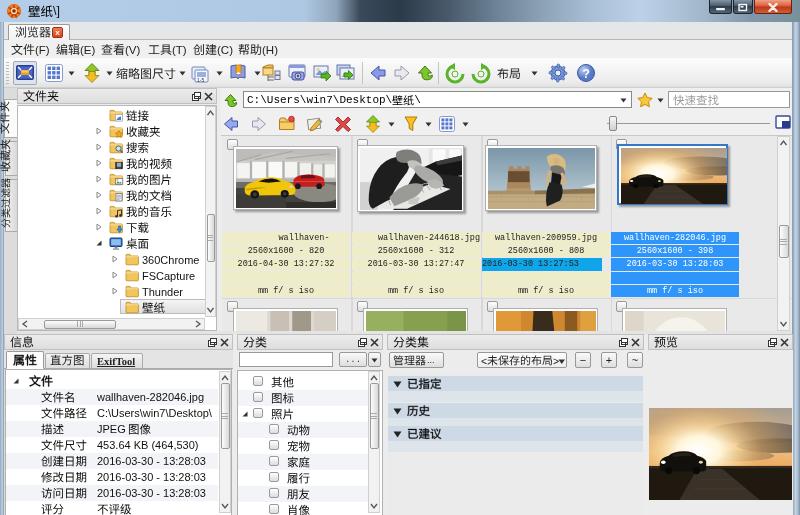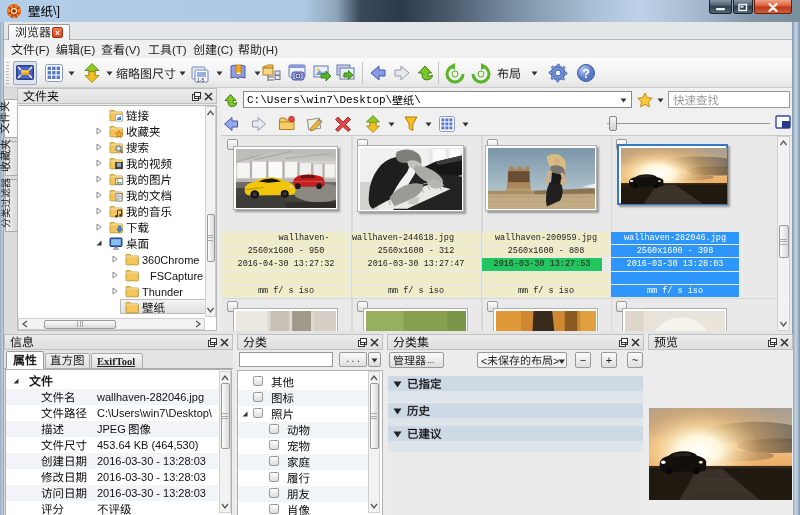--- a/index.html
+++ b/index.html
@@ -351,21 +351,21 @@
     <path d="M1 4.6 Q1 3.8 1.8 3.8 L13.4 3.8" fill="none" stroke="#f8e0a0" stroke-width="1"></path>
   </svg>
 <div style="position:absolute;left:142px;top:254px;font:11px 'Liberation Sans',sans-serif;color:#111;white-space:pre;">360Chrome</div>
 <svg style="position:absolute;left:111px;top:271px;" width="8" height="8" viewBox="0 0 8 8">
     <path d="M2 1 L6 4 L2 7 Z" fill="none" stroke="#888" stroke-width="1"></path>
   </svg>
 <svg style="position:absolute;left:125px;top:269px;" width="15" height="13" viewBox="0 0 15 13">
     <path d="M1 3.5 L1 2.2 Q1 1.4 1.8 1.4 L5 1.4 L6.2 3 L12.6 3 Q13.4 3 13.4 3.8 L13.4 11 Q13.4 11.8 12.6 11.8 L1.8 11.8 Q1 11.8 1 11 Z" fill="#f3c55a" stroke="#b58a28" stroke-width="0.8"></path>
     <path d="M1 4.6 Q1 3.8 1.8 3.8 L13.4 3.8" fill="none" stroke="#f8e0a0" stroke-width="1"></path>
   </svg>
-<div style="position:absolute;left:142px;top:270px;font:11px 'Liberation Sans',sans-serif;color:#111;white-space:pre;margin-left:8px;">FSCapture</div>
+<div style="position:absolute;left:142px;top:270px;font:11px 'Liberation Sans',sans-serif;color:#111;white-space:pre;">FSCapture</div>
 <svg style="position:absolute;left:111px;top:287px;" width="8" height="8" viewBox="0 0 8 8">
     <path d="M2 1 L6 4 L2 7 Z" fill="none" stroke="#888" stroke-width="1"></path>
   </svg>
 <svg style="position:absolute;left:125px;top:285px;" width="15" height="13" viewBox="0 0 15 13">
     <path d="M1 3.5 L1 2.2 Q1 1.4 1.8 1.4 L5 1.4 L6.2 3 L12.6 3 Q13.4 3 13.4 3.8 L13.4 11 Q13.4 11.8 12.6 11.8 L1.8 11.8 Q1 11.8 1 11 Z" fill="#f3c55a" stroke="#b58a28" stroke-width="0.8"></path>
     <path d="M1 4.6 Q1 3.8 1.8 3.8 L13.4 3.8" fill="none" stroke="#f8e0a0" stroke-width="1"></path>
   </svg>
 <div style="position:absolute;left:142px;top:286px;font:11px 'Liberation Sans',sans-serif;color:#111;white-space:pre;">Thunder</div>
 <div style="position:absolute;left:120px;top:299px;width:86px;height:15px;background:linear-gradient(#f4f4f4,#e0e0e0);border:1px solid #bbb;"></div>
 <svg style="position:absolute;left:125px;top:301px;" width="15" height="13" viewBox="0 0 15 13">
@@ -424,21 +424,21 @@
     <path d="M14 66 Q16 59 28 56 Q40 48 56 48 Q70 48 76 54 Q88 56 92 62 Q96 66 95 72 Q94 78 88 78 L24 79 Q14 78 14 72 Z" fill="#f0c50a"></path>
     <path d="M36 55 Q46 49.5 58 50 Q66 50.5 72 55 L52 57 Z" fill="#141414"></path>
     <path d="M14 68 Q30 64 50 65 L20 70 Z" fill="#c89e06"></path>
     <ellipse cx="30" cy="77" rx="7" ry="7" fill="#141414"></ellipse>
     <ellipse cx="30" cy="77" rx="3.5" ry="3.5" fill="#3a3a3a"></ellipse>
     <ellipse cx="78" cy="76" rx="6.5" ry="6.5" fill="#141414"></ellipse>
     <ellipse cx="78" cy="76" rx="3" ry="3" fill="#3a3a3a"></ellipse>
     <ellipse cx="88" cy="64" rx="3" ry="1.6" fill="#d8d8d0"></ellipse>
   </svg>
 <div style="position:absolute;left:222px;top:232px;width:128px;height:12.2px;background:#efecca;font:8.5px 'Liberation Mono',monospace;color:#222;text-align:center;line-height:12.2px;overflow:hidden;padding-left:36px;">wallhaven-240049.jpg</div>
-<div style="position:absolute;left:222px;top:245.2px;width:128px;height:12.2px;background:#efecca;font:8.5px 'Liberation Mono',monospace;color:#222;text-align:center;line-height:12.2px;overflow:hidden;">2560x1600 - 950</div>
+<div style="position:absolute;left:222px;top:245.2px;width:128px;height:12.2px;background:#efecca;font:8.5px 'Liberation Mono',monospace;color:#222;text-align:center;line-height:12.2px;overflow:hidden;">2560x1600 - 820</div>
 <div style="position:absolute;left:222px;top:258.4px;width:128px;height:12.2px;background:#efecca;font:8.5px 'Liberation Mono',monospace;color:#222;text-align:center;line-height:12.2px;overflow:hidden;">2016-04-30 13:27:32</div>
 <div style="position:absolute;left:222px;top:271.6px;width:128px;height:12.2px;background:#efecca;font:8.5px 'Liberation Mono',monospace;color:#222;text-align:center;line-height:12.2px;overflow:hidden;"></div>
 <div style="position:absolute;left:222px;top:284.8px;width:128px;height:12.2px;background:#efecca;font:8.5px 'Liberation Mono',monospace;color:#222;text-align:center;line-height:12.2px;overflow:hidden;">mm f/ s iso</div>
 <div style="position:absolute;left:357px;top:139px;width:11px;height:11px;background:linear-gradient(#fff,#dcdcdc);border:1px solid #9a9a9a;border-radius:2px;"></div>
 <div style="position:absolute;left:357px;top:145px;width:107px;height:67px;background:#fff;border:1px solid #b0b0b0;box-shadow:1.5px 1.5px 2px rgba(0,0,0,0.35);"></div>
 <svg style="position:absolute;left:359.5px;top:147.5px" width="102" height="62" viewBox="0 0 160 100" preserveAspectRatio="none">
     <rect width="160" height="100" fill="#f0f0f0"></rect>
     <rect x="0" y="55" width="28" height="45" fill="#d2d2d0"></rect>
     <rect x="108" y="0" width="52" height="34" fill="#e6e6e6"></rect>
     <rect x="114" y="2" width="20" height="28" fill="#fafafa"></rect>
@@ -450,21 +450,21 @@
     <path d="M30 84 L104 57 L108 59 L36 87 Z" fill="#2e2e2e"></path>
     <path d="M44 82 L48 92 M54 78 L60 88 M64 74 L70 84 M74 70 L80 80 M84 66 L90 76 M94 62 L100 72 M104 59 L110 68 M114 60 L120 66 M124 62 L128 68" stroke="#666" stroke-width="0.8"></path>
     <path d="M28 34 Q38 18 58 14 Q70 12 76 22 Q80 32 70 44 Q56 62 48 82 L20 98 Q12 94 14 74 Q16 50 28 34 Z" fill="#1e1e1e"></path>
     <path d="M58 6 Q76 -2 90 8 Q98 15 96 27 Q89 21 79 23 Q66 26 59 21 Q54 13 58 6 Z" fill="#7e7e7a"></path>
     <path d="M74 22 Q86 16 96 26 Q98 34 92 38 Q82 34 76 30 Z" fill="#c2c2be"></path>
     <path d="M88 28 Q108 30 122 42 Q132 50 130 58 Q114 60 100 52 Q88 44 84 34 Z" fill="#aaaaa6"></path>
     <path d="M118 50 Q128 54 132 60 Q124 68 112 64 Q104 58 106 52 Z" fill="#b6b6b2"></path>
     <path d="M46 80 Q60 62 78 58 Q94 54 100 62 Q96 74 82 82 L54 94 Z" fill="#9a9a96"></path>
     <path d="M76 84 Q84 78 94 80 L90 90 Q82 92 76 90 Z" fill="#c8c8c4"></path>
   </svg>
-<div style="position:absolute;left:352px;top:232px;width:128px;height:12.2px;background:#efecca;font:8.5px 'Liberation Mono',monospace;color:#222;text-align:left;line-height:12.2px;overflow:hidden;">wallhaven-244618.jpg</div>
+<div style="position:absolute;left:352px;top:232px;width:128px;height:12.2px;background:#efecca;font:8.5px 'Liberation Mono',monospace;color:#222;text-align:right;line-height:12.2px;overflow:hidden;">wallhaven-244618.jpg</div>
 <div style="position:absolute;left:352px;top:245.2px;width:128px;height:12.2px;background:#efecca;font:8.5px 'Liberation Mono',monospace;color:#222;text-align:center;line-height:12.2px;overflow:hidden;">2560x1600 - 312</div>
 <div style="position:absolute;left:352px;top:258.4px;width:128px;height:12.2px;background:#efecca;font:8.5px 'Liberation Mono',monospace;color:#222;text-align:center;line-height:12.2px;overflow:hidden;">2016-03-30 13:27:47</div>
 <div style="position:absolute;left:352px;top:271.6px;width:128px;height:12.2px;background:#efecca;font:8.5px 'Liberation Mono',monospace;color:#222;text-align:center;line-height:12.2px;overflow:hidden;"></div>
 <div style="position:absolute;left:352px;top:284.8px;width:128px;height:12.2px;background:#efecca;font:8.5px 'Liberation Mono',monospace;color:#222;text-align:center;line-height:12.2px;overflow:hidden;">mm f/ s iso</div>
 <div style="position:absolute;left:487px;top:139px;width:11px;height:11px;background:linear-gradient(#fff,#dcdcdc);border:1px solid #9a9a9a;border-radius:2px;"></div>
 <div style="position:absolute;left:485px;top:145px;width:112px;height:66px;background:#fff;border:1px solid #b0b0b0;box-shadow:1.5px 1.5px 2px rgba(0,0,0,0.35);"></div>
 <svg style="position:absolute;left:487.5px;top:147.5px" width="107" height="61" viewBox="0 0 160 100" preserveAspectRatio="none">
     <linearGradient id="sky3" x1="0" y1="0" x2="0" y2="1">
       <stop offset="0" stop-color="#7a96a8"></stop>
       <stop offset="0.7" stop-color="#aec2cc"></stop>
@@ -482,21 +482,21 @@
     <path d="M88 14 Q100 6 110 14 Q118 20 116 34 Q112 48 118 58 Q110 62 104 56 Q96 44 94 32 Q88 24 88 14 Z" fill="#d8bc80"></path>
     <path d="M98 18 Q103 15 107 18 L107 26 Q102 29 99 26 Z" fill="#d4b084"></path>
     <path d="M94 30 Q104 26 112 32 Q118 40 112 50 Q104 56 98 50 Q92 40 94 30 Z" fill="#77756e"></path>
     <path d="M96 40 L110 44 L108 60 L94 58 Z" fill="#191919"></path>
     <path d="M92 56 L110 60 Q114 74 108 86 L88 96 Q84 76 92 56 Z" fill="#202020"></path>
     <path d="M90 36 Q86 48 86 60 L90 62 Q92 48 96 38 Z" fill="#d0b088"></path>
     <path d="M112 40 Q118 50 116 62 L110 60 Q112 50 108 42 Z" fill="#d0b088"></path>
   </svg>
 <div style="position:absolute;left:482px;top:232px;width:128px;height:12.2px;background:#efecca;font:8.5px 'Liberation Mono',monospace;color:#222;text-align:center;line-height:12.2px;overflow:hidden;">wallhaven-200959.jpg</div>
 <div style="position:absolute;left:482px;top:245.2px;width:128px;height:12.2px;background:#efecca;font:8.5px 'Liberation Mono',monospace;color:#222;text-align:center;line-height:12.2px;overflow:hidden;">2560x1600 - 808</div>
-<div style="position:absolute;left:482px;top:258.4px;width:120px;height:12.2px;background:#22c55e;font:8.5px 'Liberation Mono',monospace;color:#222;text-align:center;line-height:12.2px;overflow:hidden;">2016-03-30 13:27:53</div>
+<div style="position:absolute;left:482px;top:258.4px;width:120px;height:12.2px;background:#0ea5e9;font:8.5px 'Liberation Mono',monospace;color:#222;line-height:12.2px;overflow:hidden;">2016-03-30 13:27:53</div>
 <div style="position:absolute;left:482px;top:271.6px;width:128px;height:12.2px;background:#efecca;font:8.5px 'Liberation Mono',monospace;color:#222;text-align:center;line-height:12.2px;overflow:hidden;"></div>
 <div style="position:absolute;left:482px;top:284.8px;width:128px;height:12.2px;background:#efecca;font:8.5px 'Liberation Mono',monospace;color:#222;text-align:center;line-height:12.2px;overflow:hidden;">mm f/ s iso</div>
 <div style="position:absolute;left:616px;top:139px;width:11px;height:11px;background:linear-gradient(#fff,#dcdcdc);border:1px solid #9a9a9a;border-radius:2px;"></div>
 <div style="position:absolute;left:617px;top:144px;width:111px;height:61px;background:#fff;border:2px solid #3577c8;box-shadow:1.5px 1.5px 2px rgba(0,0,0,0.35);"></div>
 <svg style="position:absolute;left:620.5px;top:147.5px" width="106" height="56" viewBox="0 0 160 100" preserveAspectRatio="none">
     <linearGradient id="sun_sky" x1="0" y1="0" x2="0" y2="1">
       <stop offset="0" stop-color="#a69c90"></stop>
       <stop offset="0.26" stop-color="#c2ad90"></stop>
       <stop offset="0.48" stop-color="#eebc80"></stop>
       <stop offset="0.62" stop-color="#eeac64"></stop>

